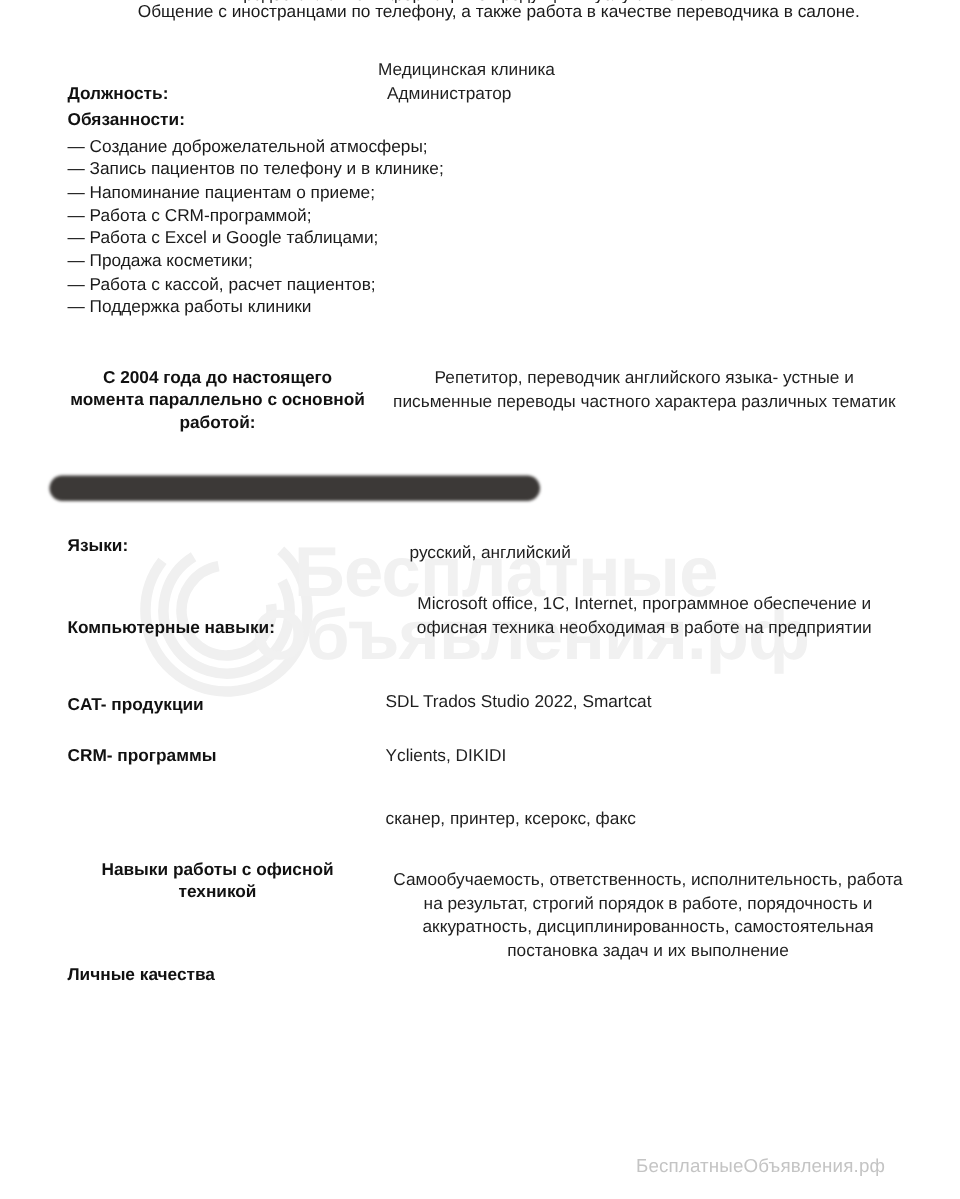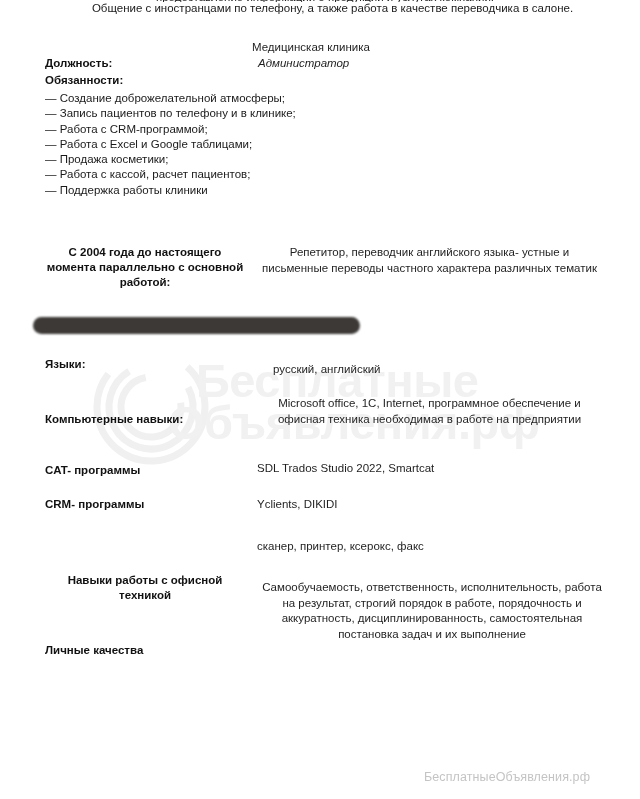--- a/index.html
+++ b/index.html
@@ -92,21 +92,21 @@
   }
   .value {
     font-size: 11.5px;
     font-weight: normal;
     color: #1f1f1f;
     line-height: 15.5px;
   }
 
   .org-name   { left: 252px; top: 40px; }
   .pos-label  { left: 45px;  top: 56px; }
-  .pos-value  { left: 258px; top: 56px; font-style: italic; }
+  .pos-value  { left: 258px; top: 56px; }
   .duties-label { left: 45px; top: 73px; }
 
   #duties-list {
     position: absolute;
     left: 45px;
     top: 91px;
     margin: 0;
     padding: 0;
     list-style: none;
   }
@@ -187,37 +187,38 @@
     <div class="abs value org-name">Медицинская клиника</div>
 
     <div class="abs label pos-label">Должность:</div>
     <div class="abs value pos-value">Администратор</div>
 
     <div class="abs label duties-label">Обязанности:</div>
 
     <ul id="duties-list">
       <li>— Создание доброжелательной атмосферы;</li>
       <li>— Запись пациентов по телефону и в клинике;</li>
+      <li>— Напоминание пациентам о приеме;</li>
       <li>— Работа с CRM-программой;</li>
       <li>— Работа с Excel и Google таблицами;</li>
       <li>— Продажа косметики;</li>
       <li>— Работа с кассой, расчет пациентов;</li>
       <li>— Поддержка работы клиники</li>
     </ul>
 
     <div class="abs label para2004-label">С 2004 года до настоящего момента параллельно с основной работой:</div>
     <div class="abs value para2004-value">Репетитор, переводчик английского языка- устные и письменные переводы частного характера различных тематик</div>
 
     <div class="abs label lang-label">Языки:</div>
     <div class="abs value lang-value">русский, английский</div>
 
     <div class="abs label comp-label">Компьютерные навыки:</div>
     <div class="abs value comp-value">Microsoft office, 1C, Internet, программное обеспечение и офисная техника необходимая в работе на предприятии</div>
 
-    <div class="abs label cat-label">CAT- программы</div>
+    <div class="abs label cat-label">CAT- продукции</div>
     <div class="abs value cat-value">SDL Trados Studio 2022, Smartcat</div>
 
     <div class="abs label crm-label">CRM- программы</div>
     <div class="abs value crm-value">Yclients, DIKIDI</div>
 
     <div class="abs label office-label">Навыки работы с офисной техникой</div>
     <div class="abs value office-value">сканер, принтер, ксерокс, факс</div>
 
     <div class="abs label pers-label">Личные качества</div>
     <div class="abs value pers-value">Самообучаемость, ответственность, исполнительность, работа на результат, строгий порядок в работе, порядочность и аккуратность, дисциплинированность, самостоятельная постановка задач и их выполнение</div>

